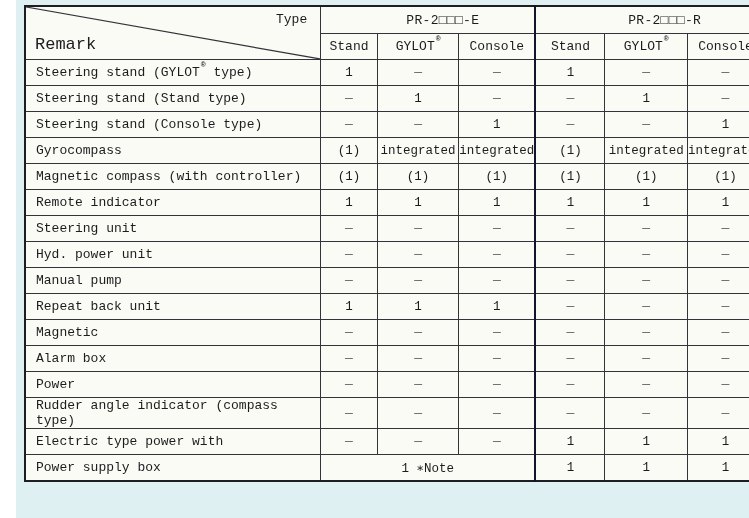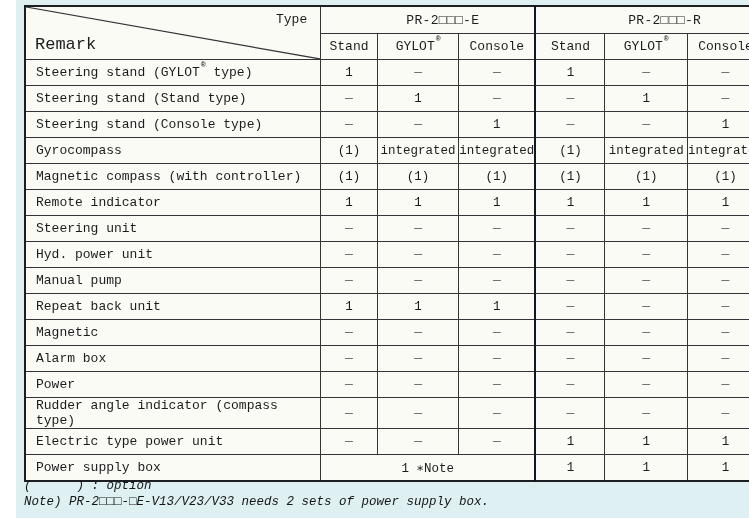--- a/index.html
+++ b/index.html
@@ -200,36 +200,32 @@
         <tr>
           <td class="label">Rudder angle indicator (compass type)</td>
           <td class="val dash">—</td>
           <td class="val dash">—</td>
           <td class="val dash">—</td>
           <td class="val dash sep">—</td>
           <td class="val dash">—</td>
           <td class="val dash">—</td>
         </tr>
         <tr>
-          <td class="label">Electric type power unit</td>
+          <td class="label">Electric type power with</td>
           <td class="val dash">—</td>
           <td class="val dash">—</td>
           <td class="val dash">—</td>
           <td class="val sep">1</td>
           <td class="val">1</td>
           <td class="val">1</td>
         </tr>
         <tr>
           <td class="label">Power supply box</td>
           <td class="val" colspan="3">1 ∗Note</td>
           <td class="val sep">1</td>
           <td class="val">1</td>
           <td class="val">1</td>
         </tr>
       </tbody>
   </table>
 
-  <div class="footnotes">
-    <div class="foot-line">(      ) : option</div>
-    <div class="foot-line">Note) PR-2□□□-□E-V13/V23/V33 needs 2 sets of power supply box.</div>
-  </div>
 
 </div>
 
 </body></html>

